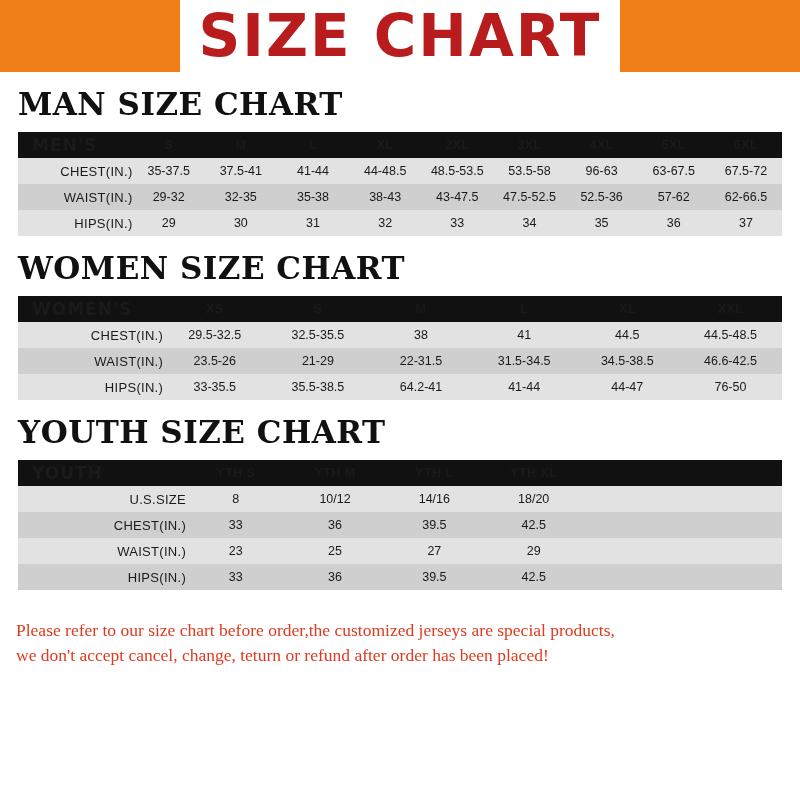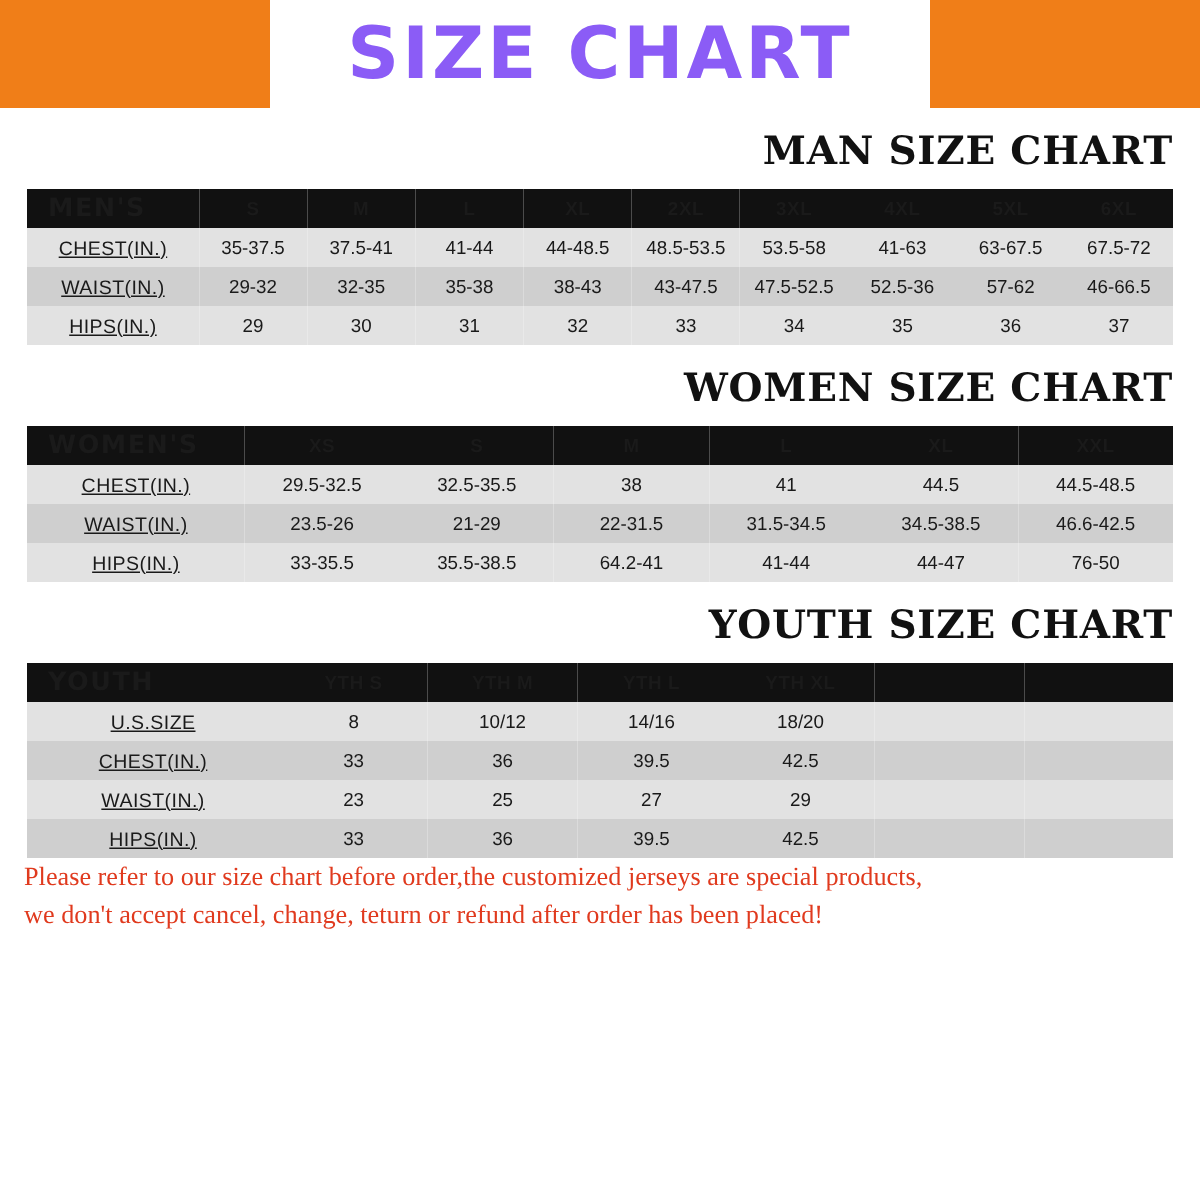--- a/index.html
+++ b/index.html
@@ -33,33 +33,33 @@
     background: #ffffff;
     height: 72px;
     width: 440px;
     display: flex;
     align-items: center;
     justify-content: center;
   }
   .banner-title {
     font-family: "DejaVu Sans", sans-serif;
     font-weight: bold;
-    font-size: 48px;
+    font-size: 58px;
     letter-spacing: 2px;
-    color: #8b5cf6;
+    color: #b91c1c;
     line-height: 1;
   }
   .section {
     padding: 0 18px;
   }
   .section-title {
-    text-align: right;
+    text-align: left;
     font-family: "DejaVu Serif", serif;
     font-weight: bold;
-    font-size: 26px;
+    font-size: 31px;
     color: #111;
     letter-spacing: 0.5px;
     margin: 14px 0 10px 0;
   }
   table.chart {
     width: 100%;
     border-collapse: collapse;
     table-layout: fixed;
   }
   table.chart th,
@@ -88,29 +88,28 @@
     font-size: 17px;
     font-family: "DejaVu Sans", sans-serif;
     letter-spacing: 1px;
   }
   tbody tr.shade-light { background: #e2e2e2; }
   tbody tr.shade-dark  { background: #cfcfcf; }
   tbody td.rowhead {
     font-size: 13px;
     color: #1a1a1a;
     letter-spacing: 0.3px;
-    text-align: center;
-    text-decoration: underline;
+    text-align: right;
   }
   
   .men col.c0 { width: 15%; }
   .women col.c0 { width: 19%; }
   .youth col.c0 { width: 22%; }
   .notice {
-    margin-top: 0;
+    margin-top: 28px;
     padding: 0 16px;
     color: #e03a1e;
     font-family: "Liberation Serif", serif;
     font-size: 17.5px;
     line-height: 1.45;
     text-align: left;
   }
 </style>
 </head>
 <body>
@@ -154,35 +153,35 @@
       </thead>
       <tbody>
         <tr class="shade-light">
           <td class="rowhead">CHEST(IN.)</td>
           <td>35-37.5</td>
           <td>37.5-41</td>
           <td>41-44</td>
           <td>44-48.5</td>
           <td>48.5-53.5</td>
           <td>53.5-58</td>
-          <td>41-63</td>
+          <td>96-63</td>
           <td>63-67.5</td>
           <td>67.5-72</td>
         </tr>
         <tr class="shade-dark">
           <td class="rowhead">WAIST(IN.)</td>
           <td>29-32</td>
           <td>32-35</td>
           <td>35-38</td>
           <td>38-43</td>
           <td>43-47.5</td>
           <td>47.5-52.5</td>
           <td>52.5-36</td>
           <td>57-62</td>
-          <td>46-66.5</td>
+          <td>62-66.5</td>
         </tr>
         <tr class="shade-light">
           <td class="rowhead">HIPS(IN.)</td>
           <td>29</td>
           <td>30</td>
           <td>31</td>
           <td>32</td>
           <td>33</td>
           <td>34</td>
           <td>35</td>

